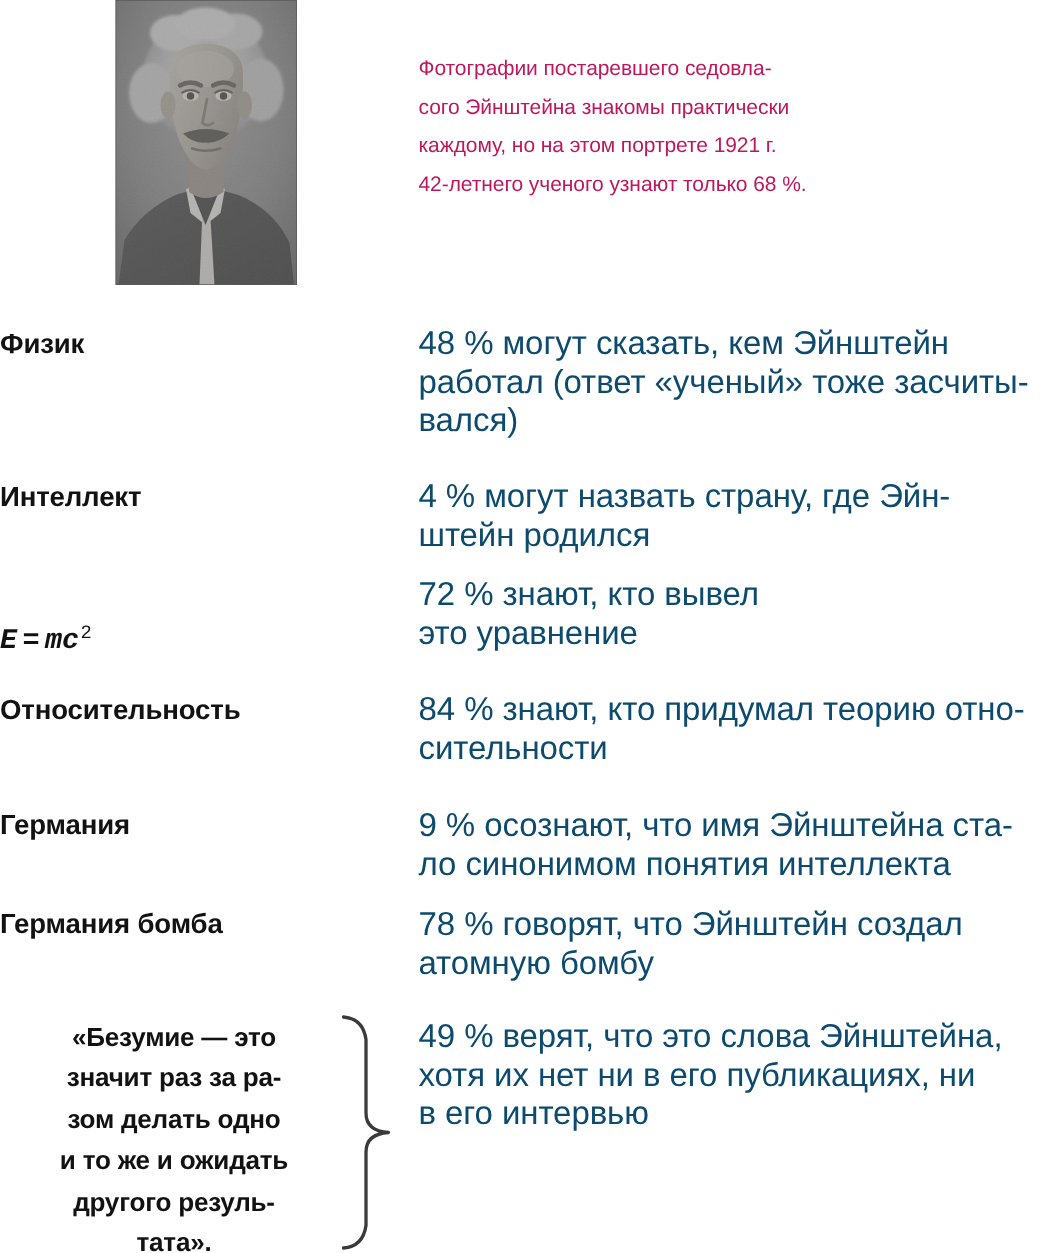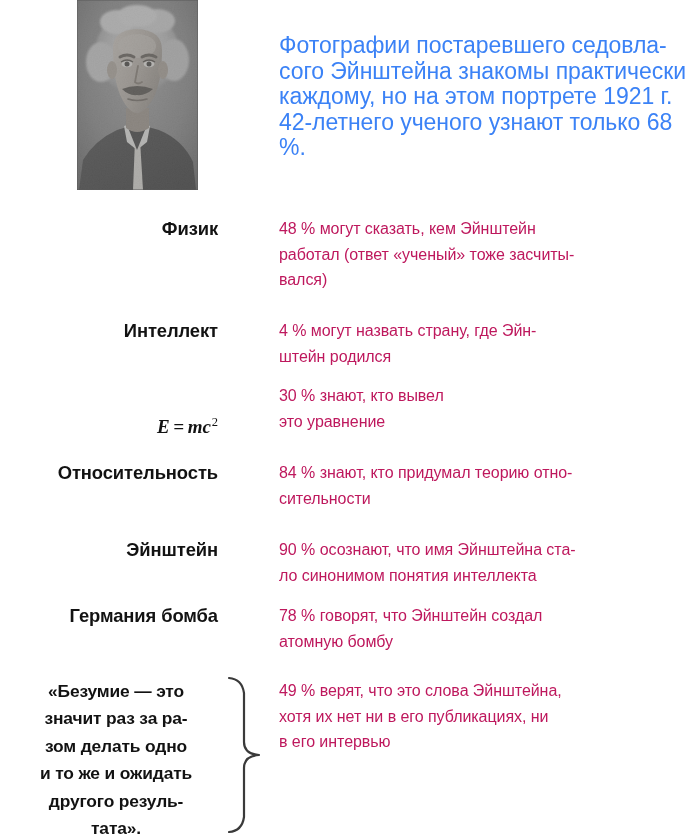--- a/index.html
+++ b/index.html
@@ -28,47 +28,46 @@
     background: #6d6d6d;
   }
   .portrait-svg { display: block; width: 121px; height: 190px; }
 
   
   .intro {
     position: absolute;
     left: 279px;
     top: 33px;
     width: 410px;
-    font-size: 23px;
+    font-size: 14px;
     line-height: 25.6px;
     letter-spacing: -0.05px;
-    color: #3b82f6;
+    color: #be185d;
     white-space: pre-line;
   }
 
   
   .row {
     position: absolute;
     left: 0;
     width: 700px;
   }
   .row-label {
     position: absolute;
     left: 0;
     width: 218px;
-    text-align: right;
     font-weight: bold;
     font-size: 18.4px;
     line-height: 25.6px;
     letter-spacing: -0.1px;
     color: #121212;
     white-space: pre-line;
   }
   .row-label.formula {
-    font-family: Liberation Serif, serif;
+    font-family: Liberation Mono, monospace;
     font-weight: bold;
     font-style: italic;
     font-size: 19px;
   }
   .row-label.formula .sup {
     font-size: 0.66em;
     vertical-align: super;
     font-style: normal;
     font-weight: normal;
     margin-left: 1px;
@@ -77,24 +76,24 @@
     font-size: 17.4px;
     line-height: 27.4px;
     width: 232px;
     text-align: center;
     letter-spacing: -0.15px;
   }
   .row-body {
     position: absolute;
     left: 279px;
     width: 414px;
-    font-size: 16px;
+    font-size: 22px;
     line-height: 25.6px;
     letter-spacing: -0.05px;
-    color: #be185d;
+    color: #0c4a6e;
     white-space: pre-line;
   }
 
   
   #row-physicist   { top: 216px; }
   #row-germany     { top: 318px; }
   #row-formula     { top: 383px; }
   #row-relativity  { top: 460px; }
   #row-intellect   { top: 537px; }
   #row-atombomb    { top: 603px; }
@@ -213,33 +212,33 @@
 <div class="row" id="row-germany">
   <div class="row-label">Интеллект</div>
   <div class="row-body">4 % могут назвать страну, где Эйн-
 штейн родился</div>
 </div>
 
 <div class="row" id="row-formula">
   <div class="row-label formula">
     <span>E</span><span> </span><span>=</span><span> </span><span>mc</span><span class="sup">2</span>
   </div>
-  <div class="row-body">30 % знают, кто вывел
+  <div class="row-body">72 % знают, кто вывел
 это уравнение</div>
 </div>
 
 <div class="row" id="row-relativity">
   <div class="row-label">Относительность</div>
   <div class="row-body">84 % знают, кто придумал теорию отно-
 сительности</div>
 </div>
 
 <div class="row" id="row-intellect">
-  <div class="row-label">Эйнштейн</div>
-  <div class="row-body">90 % осознают, что имя Эйнштейна ста-
+  <div class="row-label">Германия</div>
+  <div class="row-body">9 % осознают, что имя Эйнштейна ста-
 ло синонимом понятия интеллекта</div>
 </div>
 
 <div class="row" id="row-atombomb">
   <div class="row-label">Германия бомба</div>
   <div class="row-body">78 % говорят, что Эйнштейн создал
 атомную бомбу</div>
 </div>
 
 <div class="row" id="row-quote">

